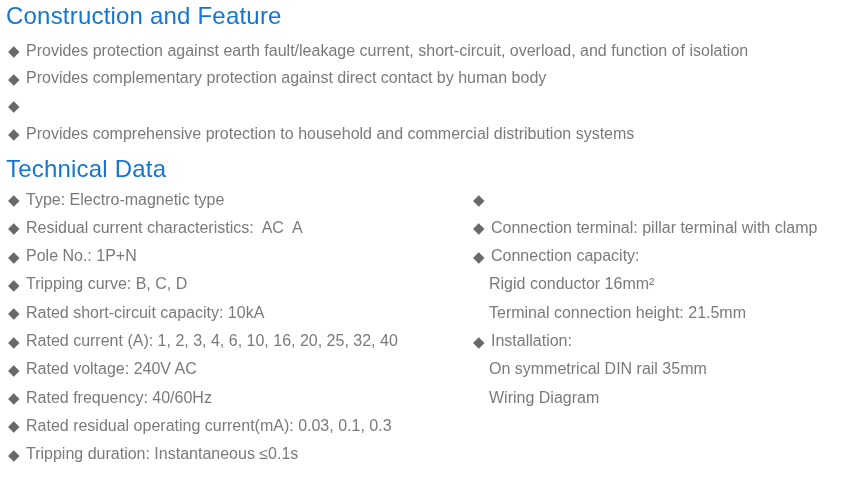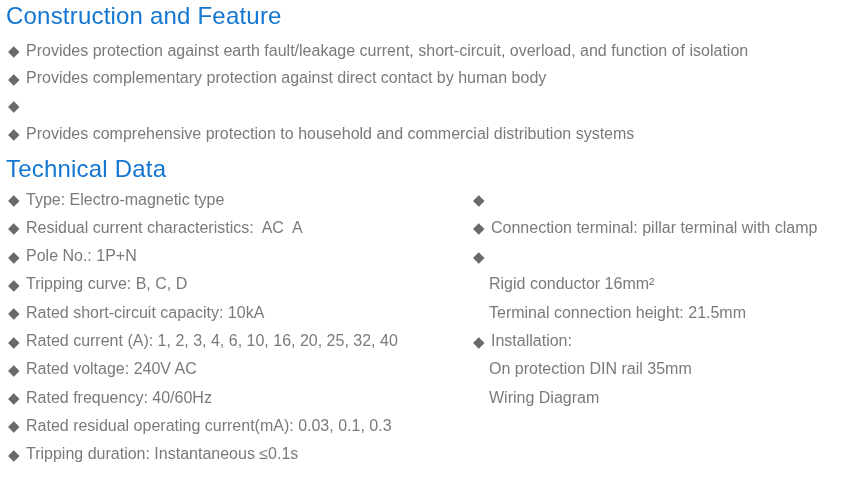--- a/index.html
+++ b/index.html
@@ -151,33 +151,34 @@
     <div class="tech-col right">
       <div class="line">
         <span class="bullet">◆</span>
       </div>
       <div class="line">
         <span class="bullet">◆</span>
         <span class="line-text">Connection terminal: pillar terminal with clamp</span>
       </div>
       <div class="line">
         <span class="bullet">◆</span>
+        <span class="line-text">Connection capacity:</span>
       </div>
       <div class="line no-bullet">
         <span class="line-text">Rigid conductor 16mm²</span>
       </div>
       <div class="line no-bullet">
         <span class="line-text">Terminal connection height: 21.5mm</span>
       </div>
       <div class="line">
         <span class="bullet">◆</span>
         <span class="line-text">Installation:</span>
       </div>
       <div class="line no-bullet">
-        <span class="line-text">On protection DIN rail 35mm</span>
+        <span class="line-text">On symmetrical DIN rail 35mm</span>
       </div>
       <div class="line no-bullet">
         <span class="line-text">Wiring Diagram</span>
       </div>
     </div>
 
   </div>
 </div>
 
 </body></html>

